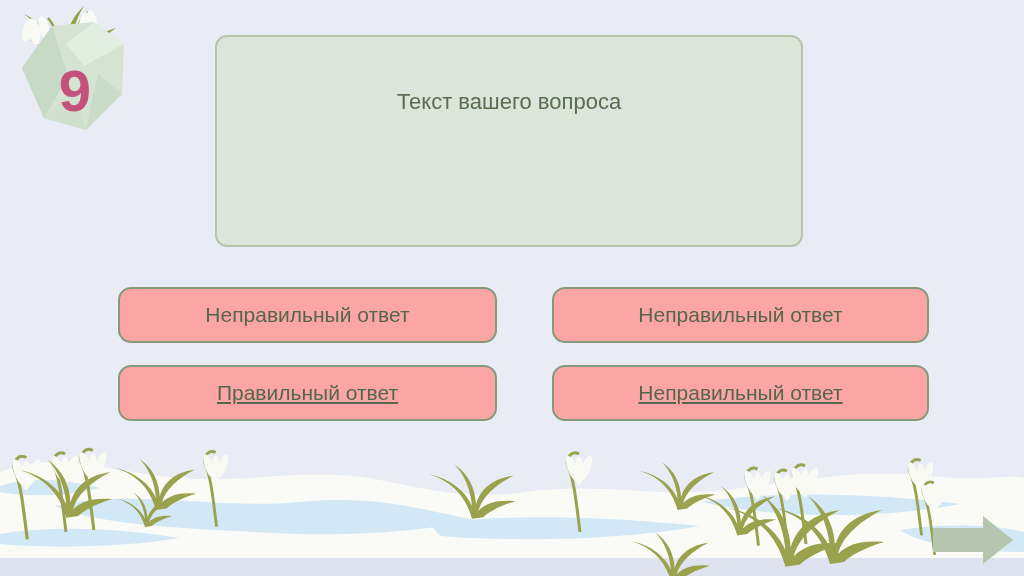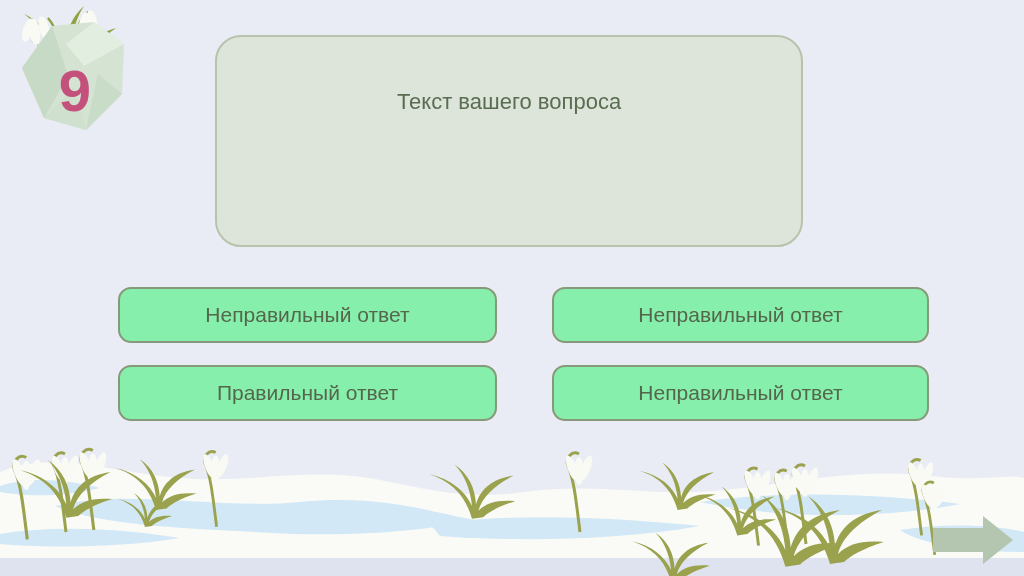--- a/index.html
+++ b/index.html
@@ -41,51 +41,51 @@
 
   
   .question-box {
     position: absolute;
     left: 215px;
     top: 35px;
     width: 588px;
     height: 212px;
     background: #dde5da;
     border: 2.5px solid #b7c3ab;
-    border-radius: 26px;
+    border-radius: 12px;
     display: flex;
     justify-content: center;
     align-items: flex-start;
     padding-top: 52px;
   }
   .question-box .q-text {
     font-size: 22px;
     color: #5a6c51;
   }
 
   
   .answer {
     position: absolute;
     height: 56px;
-    background: #86efac;
+    background: #fca5a5;
     border: 2px solid #87997b;
     border-radius: 13px;
     font-family: "Liberation Sans", "DejaVu Sans", sans-serif;
     font-size: 21px;
     color: #54674c;
     display: flex;
     align-items: center;
     justify-content: center;
     cursor: pointer;
     outline: none;
   }
   .answer.c1 { left: 118px;  width: 379px; }
   .answer.c2 { left: 552px;  width: 377px; }
   .answer.r1 { top: 287px; }
-  .answer.r2 { top: 365px; }
+  .answer.r2 { top: 365px; text-decoration: underline; }
 
   
   .snow {
     position: absolute;
     left: 0;
     bottom: 0;
     width: 1024px;
     height: 150px;
     pointer-events: none;
   }

